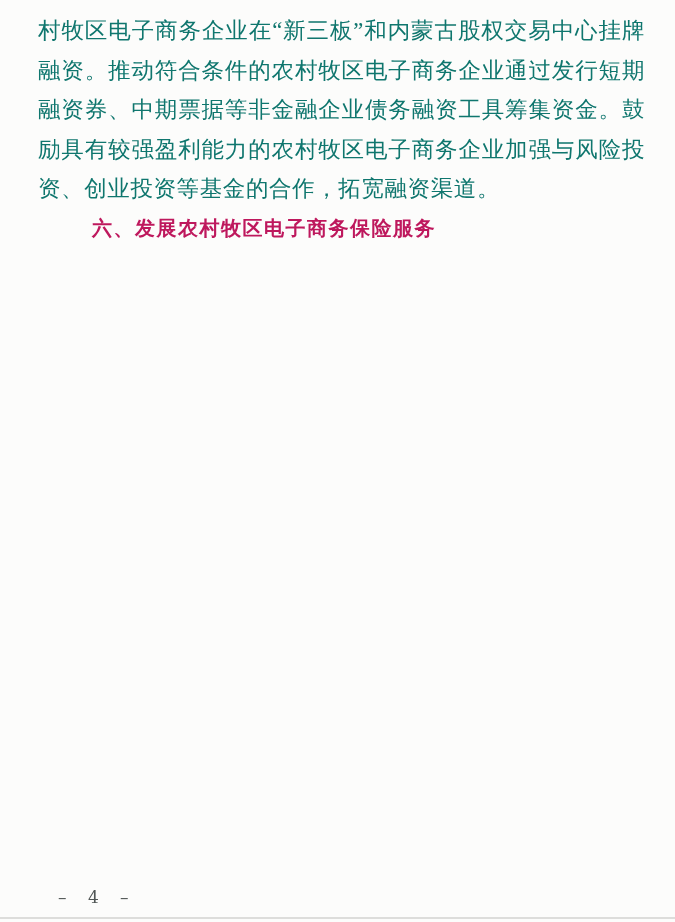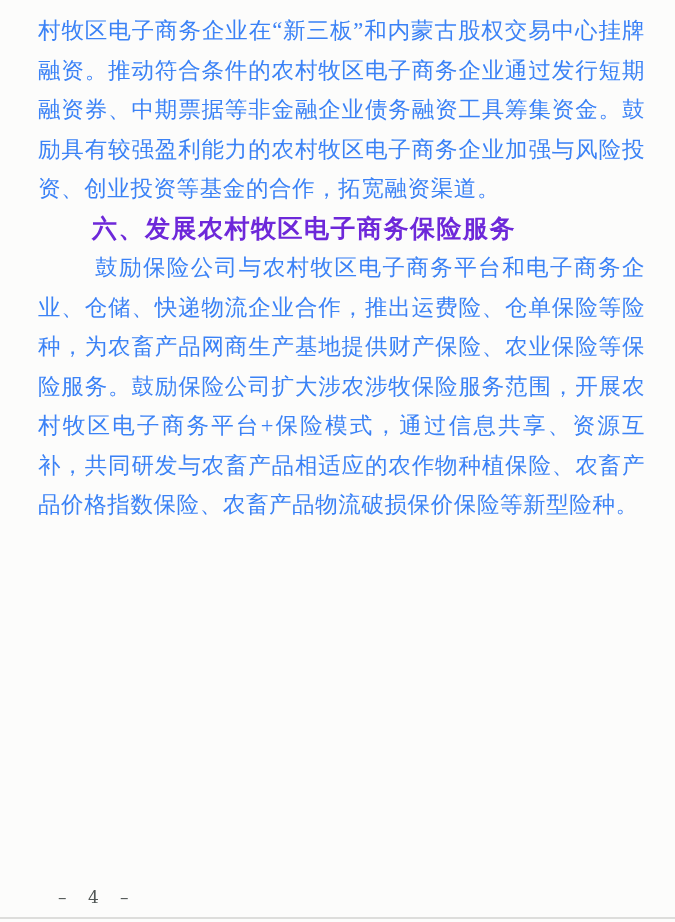--- a/index.html
+++ b/index.html
@@ -16,34 +16,34 @@
     inset: 0;
     box-sizing: border-box;
     padding: 11px 30px 0 38px;
   }
   .content { width: 607px; }
   p.body-para {
     margin: 0;
     font-family: "Liberation Serif", "DejaVu Serif", serif;
     font-size: 22.5px;
     line-height: 39.5px;
-    color: #3b82f6;
+    color: #0f766e;
     text-align: justify;
     text-justify: inter-character;
     letter-spacing: 0.6px;
   }
   p.body-para.indented { text-indent: 57px; }
   h2.section-heading {
     margin: 0;
     padding-left: 54px;
     font-family: "Liberation Sans", "DejaVu Sans", sans-serif;
     font-weight: bold;
-    font-size: 25px;
+    font-size: 20px;
     line-height: 39.5px;
-    color: #6d28d9;
+    color: #be185d;
     letter-spacing: 1.5px;
   }
   .page-footer {
     position: absolute;
     left: 58px;
     bottom: 15px;
     font-family: "DejaVu Serif", "Liberation Serif", serif;
     font-size: 17px;
     color: #505655;
     letter-spacing: 8px;
@@ -57,19 +57,18 @@
     background: #dddddb;
   }
 </style>
 </head>
 <body>
 
 <div class="page">
   <div class="content" id="doc-content">
       <p class="body-para">村牧区电子商务企业在“新三板”和内蒙古股权交易中心挂牌融资。推动符合条件的农村牧区电子商务企业通过发行短期融资券、中期票据等非金融企业债务融资工具筹集资金。鼓励具有较强盈利能力的农村牧区电子商务企业加强与风险投资、创业投资等基金的合作，拓宽融资渠道。</p>
       <h2 class="section-heading">六、发展农村牧区电子商务保险服务</h2>
-      <p class="body-para indented">鼓励保险公司与农村牧区电子商务平台和电子商务企业、仓储、快递物流企业合作，推出运费险、仓单保险等险种，为农畜产品网商生产基地提供财产保险、农业保险等保险服务。鼓励保险公司扩大涉农涉牧保险服务范围，开展农村牧区电子商务平台+保险模式，通过信息共享、资源互补，共同研发与农畜产品相适应的农作物种植保险、农畜产品价格指数保险、农畜产品物流破损保价保险等新型险种。</p>
     </div>
 </div>
 
 <div class="page-footer">– 4 –</div>
 
 <div class="scan-line"></div>
 
 </body></html>

